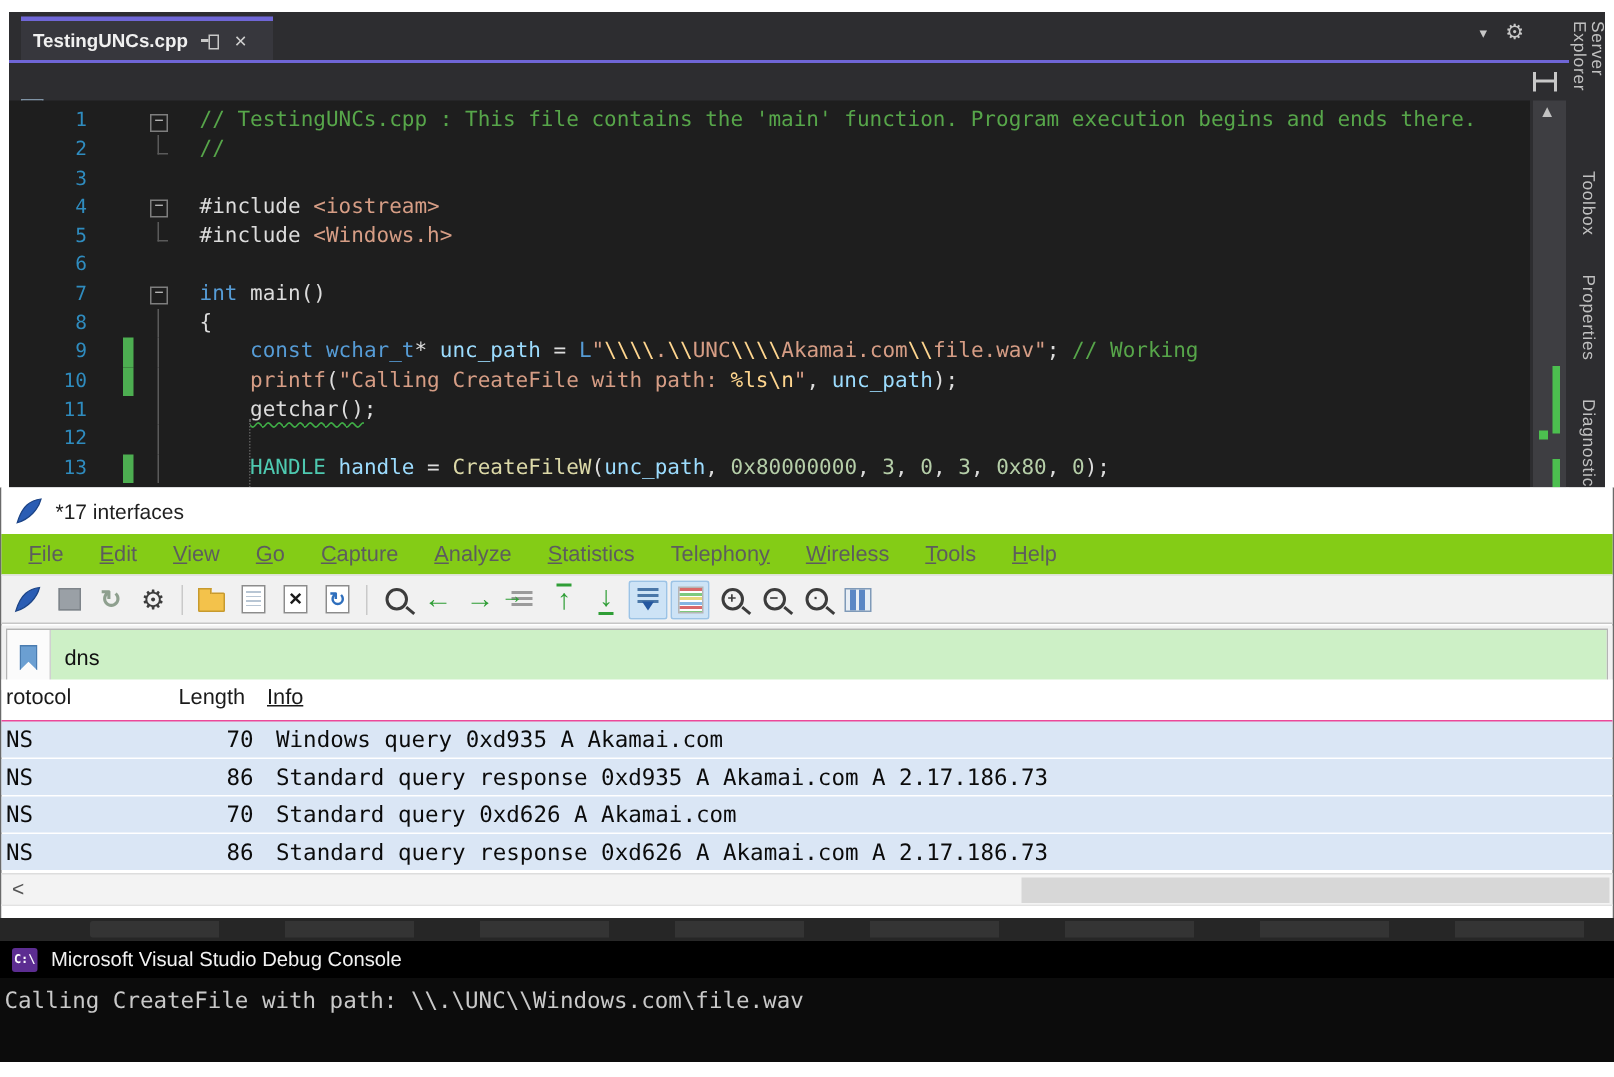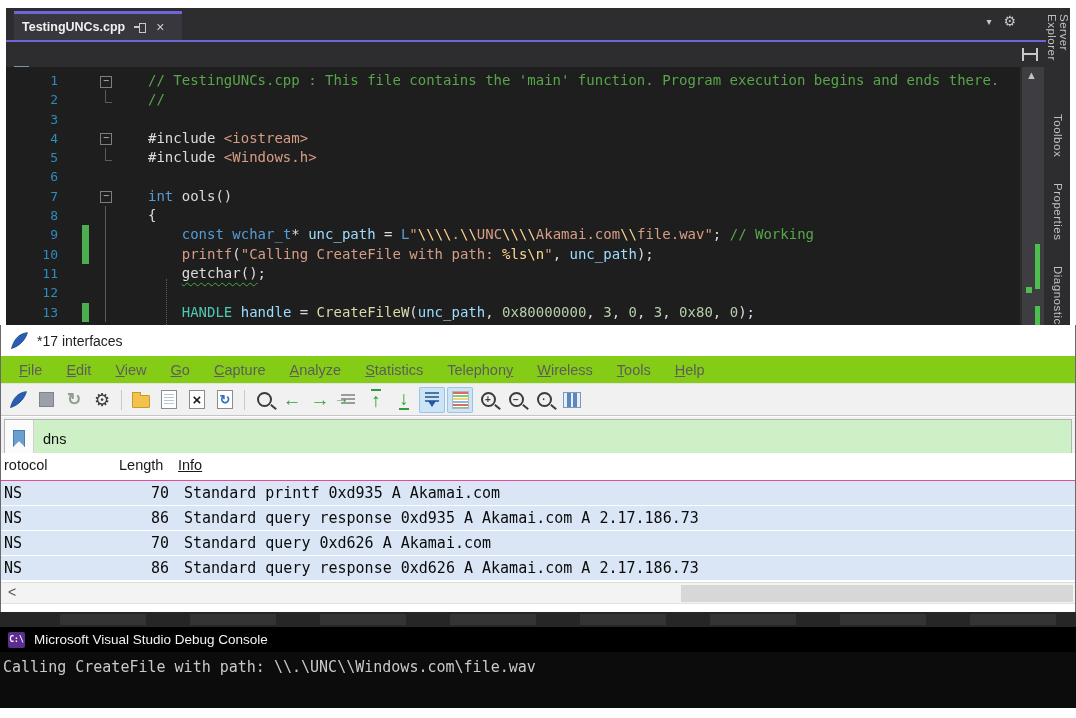--- a/index.html
+++ b/index.html
@@ -32,21 +32,21 @@
   #code-lines{position:absolute;left:0;top:4px;right:0;}
   .code-line{display:flex;height:19.3px;line-height:19.3px;white-space:pre;}
   .gutter{width:58px;flex:none;text-align:right;color:var(--lineno);font-size:13px;padding-right:6px;box-sizing:border-box;}
   .barwrap{width:9px;flex:none;margin-left:18px;}
   .chbar{width:7px;height:100%;background:var(--changebar);}
   .foldcol{width:34px;flex:none;position:relative;}
   .fold-box{position:absolute;left:9px;top:4.5px;width:10px;height:10px;border:1px solid #7e7e7e;
             color:#bfbfbf;font-size:10px;line-height:8px;text-align:center;background:#1e1e1e;z-index:2;}
   .fold-line{position:absolute;left:14px;top:0;bottom:0;width:1px;background:#5a5a5a;}
   .fold-end{position:absolute;left:14px;top:0;height:62%;width:6px;border-left:1px solid #5a5a5a;border-bottom:1px solid #5a5a5a;}
-  .codetext{margin-left:23px;}
+  .codetext{margin-left:8px;}
   .tok-pl{color:var(--plain);} .tok-cm{color:var(--comment);} .tok-kw{color:var(--keyword);}
   .tok-ty{color:var(--type);} .tok-id{color:var(--ident);} .tok-st{color:var(--string);}
   .tok-esc{color:var(--escape);} .tok-fn{color:var(--func);} .tok-fn2{color:var(--func2);}
   .tok-nu{color:var(--number);}
   .tok-sq{color:var(--plain);text-decoration:underline wavy #3fae46 1px;text-underline-offset:4px;}
   #indent-guide{position:absolute;left:160px;top:212px;height:92px;border-left:1px dotted #5a5a5a;}
   
   #vscroll{position:absolute;right:26px;top:59px;width:22px;bottom:0;background:#3e3e42;}
   #vscroll .uparrow{position:absolute;left:4px;top:2px;color:#c2c2c2;font-size:11px;}
   .smark{position:absolute;background:#4cbf4f;}
@@ -147,21 +147,21 @@
   <span id="vs-split" class="split"></span>
 
   <div id="editor">
     <div id="code-lines">
         <div class="code-line"><div class="gutter">1</div><div class="barwrap"></div><div class="foldcol"><div class="fold-box">−</div></div><div class="codetext"><span class="tok-cm">// TestingUNCs.cpp : This file contains the 'main' function. Program execution begins and ends there.</span></div></div>
         <div class="code-line"><div class="gutter">2</div><div class="barwrap"></div><div class="foldcol"><div class="fold-end"></div></div><div class="codetext"><span class="tok-cm">//</span></div></div>
         <div class="code-line"><div class="gutter">3</div><div class="barwrap"></div><div class="foldcol"></div><div class="codetext"></div></div>
         <div class="code-line"><div class="gutter">4</div><div class="barwrap"></div><div class="foldcol"><div class="fold-box">−</div></div><div class="codetext"><span class="tok-pl">#include </span><span class="tok-st">&lt;iostream&gt;</span></div></div>
         <div class="code-line"><div class="gutter">5</div><div class="barwrap"></div><div class="foldcol"><div class="fold-end"></div></div><div class="codetext"><span class="tok-pl">#include </span><span class="tok-st">&lt;Windows.h&gt;</span></div></div>
         <div class="code-line"><div class="gutter">6</div><div class="barwrap"></div><div class="foldcol"></div><div class="codetext"></div></div>
-        <div class="code-line"><div class="gutter">7</div><div class="barwrap"></div><div class="foldcol"><div class="fold-box">−</div></div><div class="codetext"><span class="tok-kw">int</span><span class="tok-pl"> ools()</span></div></div>
+        <div class="code-line"><div class="gutter">7</div><div class="barwrap"></div><div class="foldcol"><div class="fold-box">−</div></div><div class="codetext"><span class="tok-kw">int</span><span class="tok-pl"> main()</span></div></div>
         <div class="code-line"><div class="gutter">8</div><div class="barwrap"></div><div class="foldcol"><div class="fold-line"></div></div><div class="codetext"><span class="tok-pl">{</span></div></div>
         <div class="code-line"><div class="gutter">9</div><div class="barwrap"><div class="chbar"></div></div><div class="foldcol"><div class="fold-line"></div></div><div class="codetext"><span class="tok-pl">    </span><span class="tok-kw">const</span><span class="tok-pl"> </span><span class="tok-kw">wchar_t</span><span class="tok-pl">* </span><span class="tok-id">unc_path</span><span class="tok-pl"> = </span><span class="tok-kw">L</span><span class="tok-st">"</span><span class="tok-esc">\\\\</span><span class="tok-st">.</span><span class="tok-esc">\\</span><span class="tok-st">UNC</span><span class="tok-esc">\\\\</span><span class="tok-st">Akamai.com</span><span class="tok-esc">\\</span><span class="tok-st">file.wav"</span><span class="tok-pl">; </span><span class="tok-cm">// Working</span></div></div>
         <div class="code-line"><div class="gutter">10</div><div class="barwrap"><div class="chbar"></div></div><div class="foldcol"><div class="fold-line"></div></div><div class="codetext"><span class="tok-pl">    </span><span class="tok-fn2">printf</span><span class="tok-pl">(</span><span class="tok-st">"Calling CreateFile with path: </span><span class="tok-esc">%ls</span><span class="tok-esc">\n</span><span class="tok-st">"</span><span class="tok-pl">, </span><span class="tok-id">unc_path</span><span class="tok-pl">);</span></div></div>
         <div class="code-line"><div class="gutter">11</div><div class="barwrap"></div><div class="foldcol"><div class="fold-line"></div></div><div class="codetext"><span class="tok-pl">    </span><span class="tok-sq">getchar()</span><span class="tok-pl">;</span></div></div>
         <div class="code-line"><div class="gutter">12</div><div class="barwrap"></div><div class="foldcol"><div class="fold-line"></div></div><div class="codetext"></div></div>
         <div class="code-line"><div class="gutter">13</div><div class="barwrap"><div class="chbar"></div></div><div class="foldcol"><div class="fold-line"></div></div><div class="codetext"><span class="tok-pl">    </span><span class="tok-ty">HANDLE</span><span class="tok-pl"> </span><span class="tok-id">handle</span><span class="tok-pl"> = </span><span class="tok-fn">CreateFileW</span><span class="tok-pl">(</span><span class="tok-id">unc_path</span><span class="tok-pl">, </span><span class="tok-nu">0x80000000</span><span class="tok-pl">, </span><span class="tok-nu">3</span><span class="tok-pl">, </span><span class="tok-nu">0</span><span class="tok-pl">, </span><span class="tok-nu">3</span><span class="tok-pl">, </span><span class="tok-nu">0x80</span><span class="tok-pl">, </span><span class="tok-nu">0</span><span class="tok-pl">);</span></div></div>
       </div>
     <div id="indent-guide"></div>
   </div>
 
@@ -277,21 +277,21 @@
   </div>
   <div id="ws-colhead">
     <span id="col-proto">rotocol</span>
     <span id="col-len">Length</span>
     <span id="col-info">Info</span>
   </div>
   <div id="ws-rows">
       <div class="pkt-row">
         <span class="c-proto">NS</span>
         <span class="c-len">70</span>
-        <span class="c-info">Standard printf 0xd935 A Akamai.com</span>
+        <span class="c-info">Windows query 0xd935 A Akamai.com</span>
       </div>
       <div class="pkt-row">
         <span class="c-proto">NS</span>
         <span class="c-len">86</span>
         <span class="c-info">Standard query response 0xd935 A Akamai.com A 2.17.186.73</span>
       </div>
       <div class="pkt-row">
         <span class="c-proto">NS</span>
         <span class="c-len">70</span>
         <span class="c-info">Standard query 0xd626 A Akamai.com</span>

